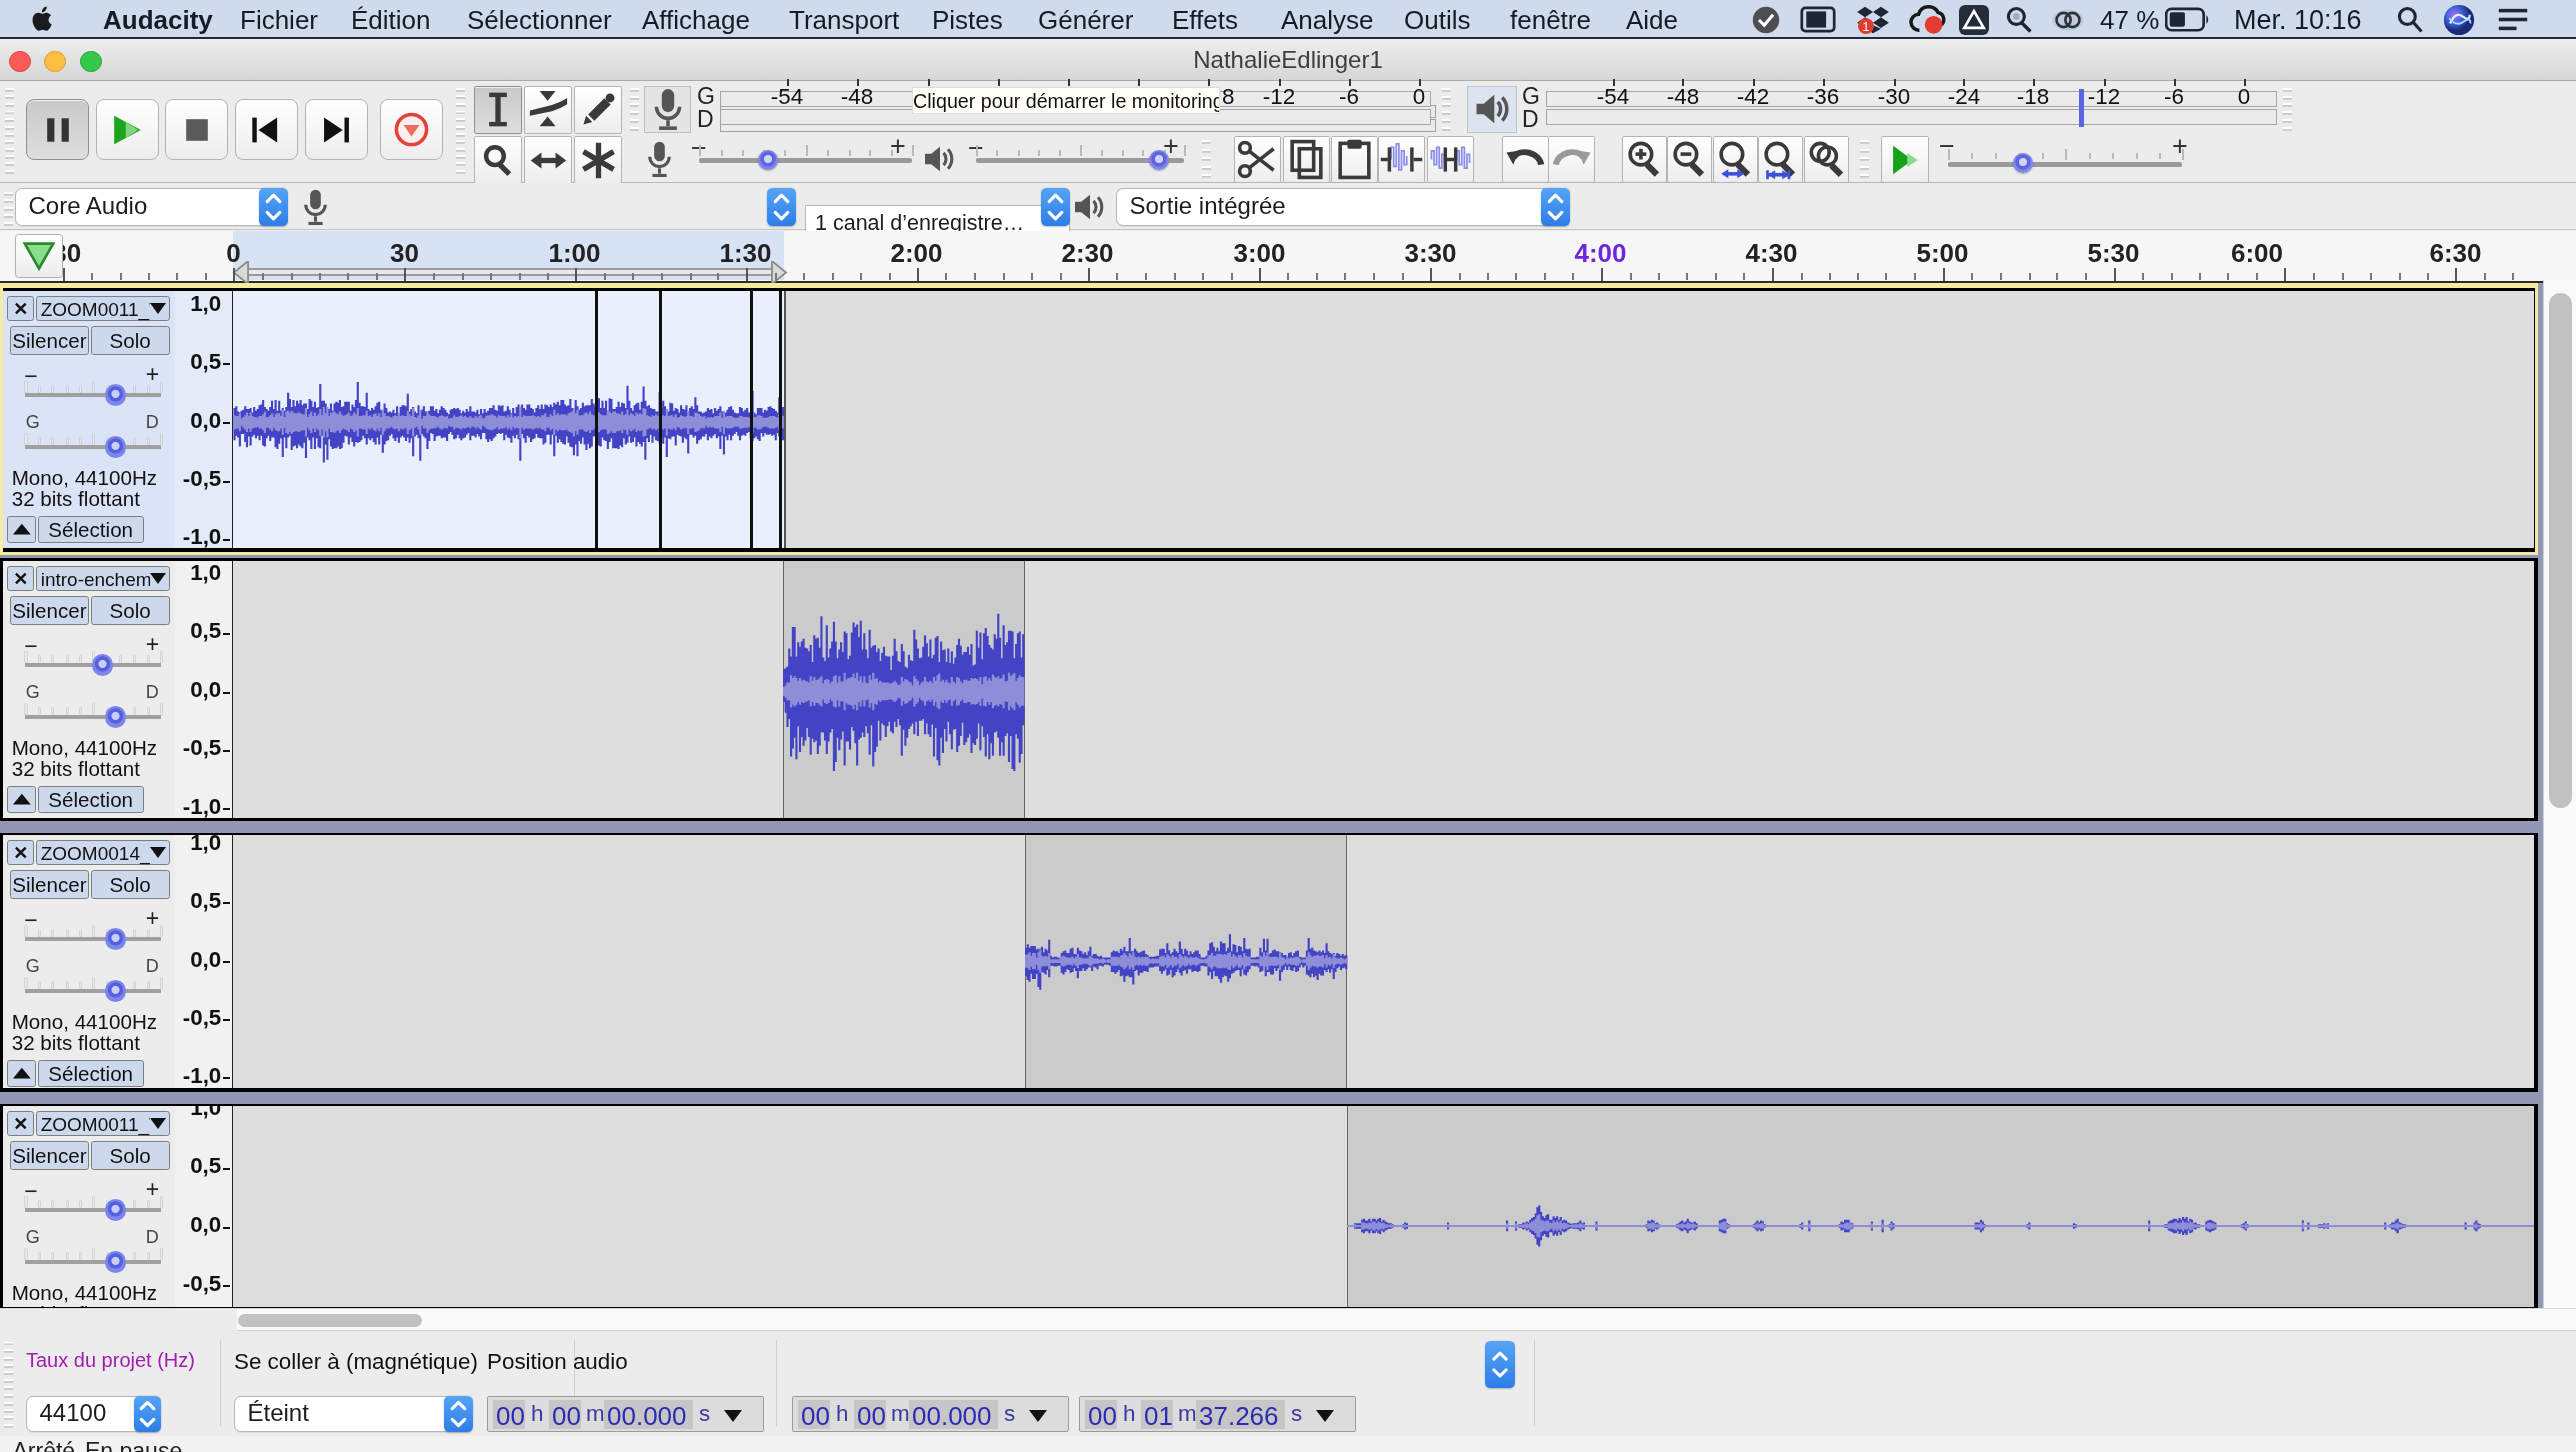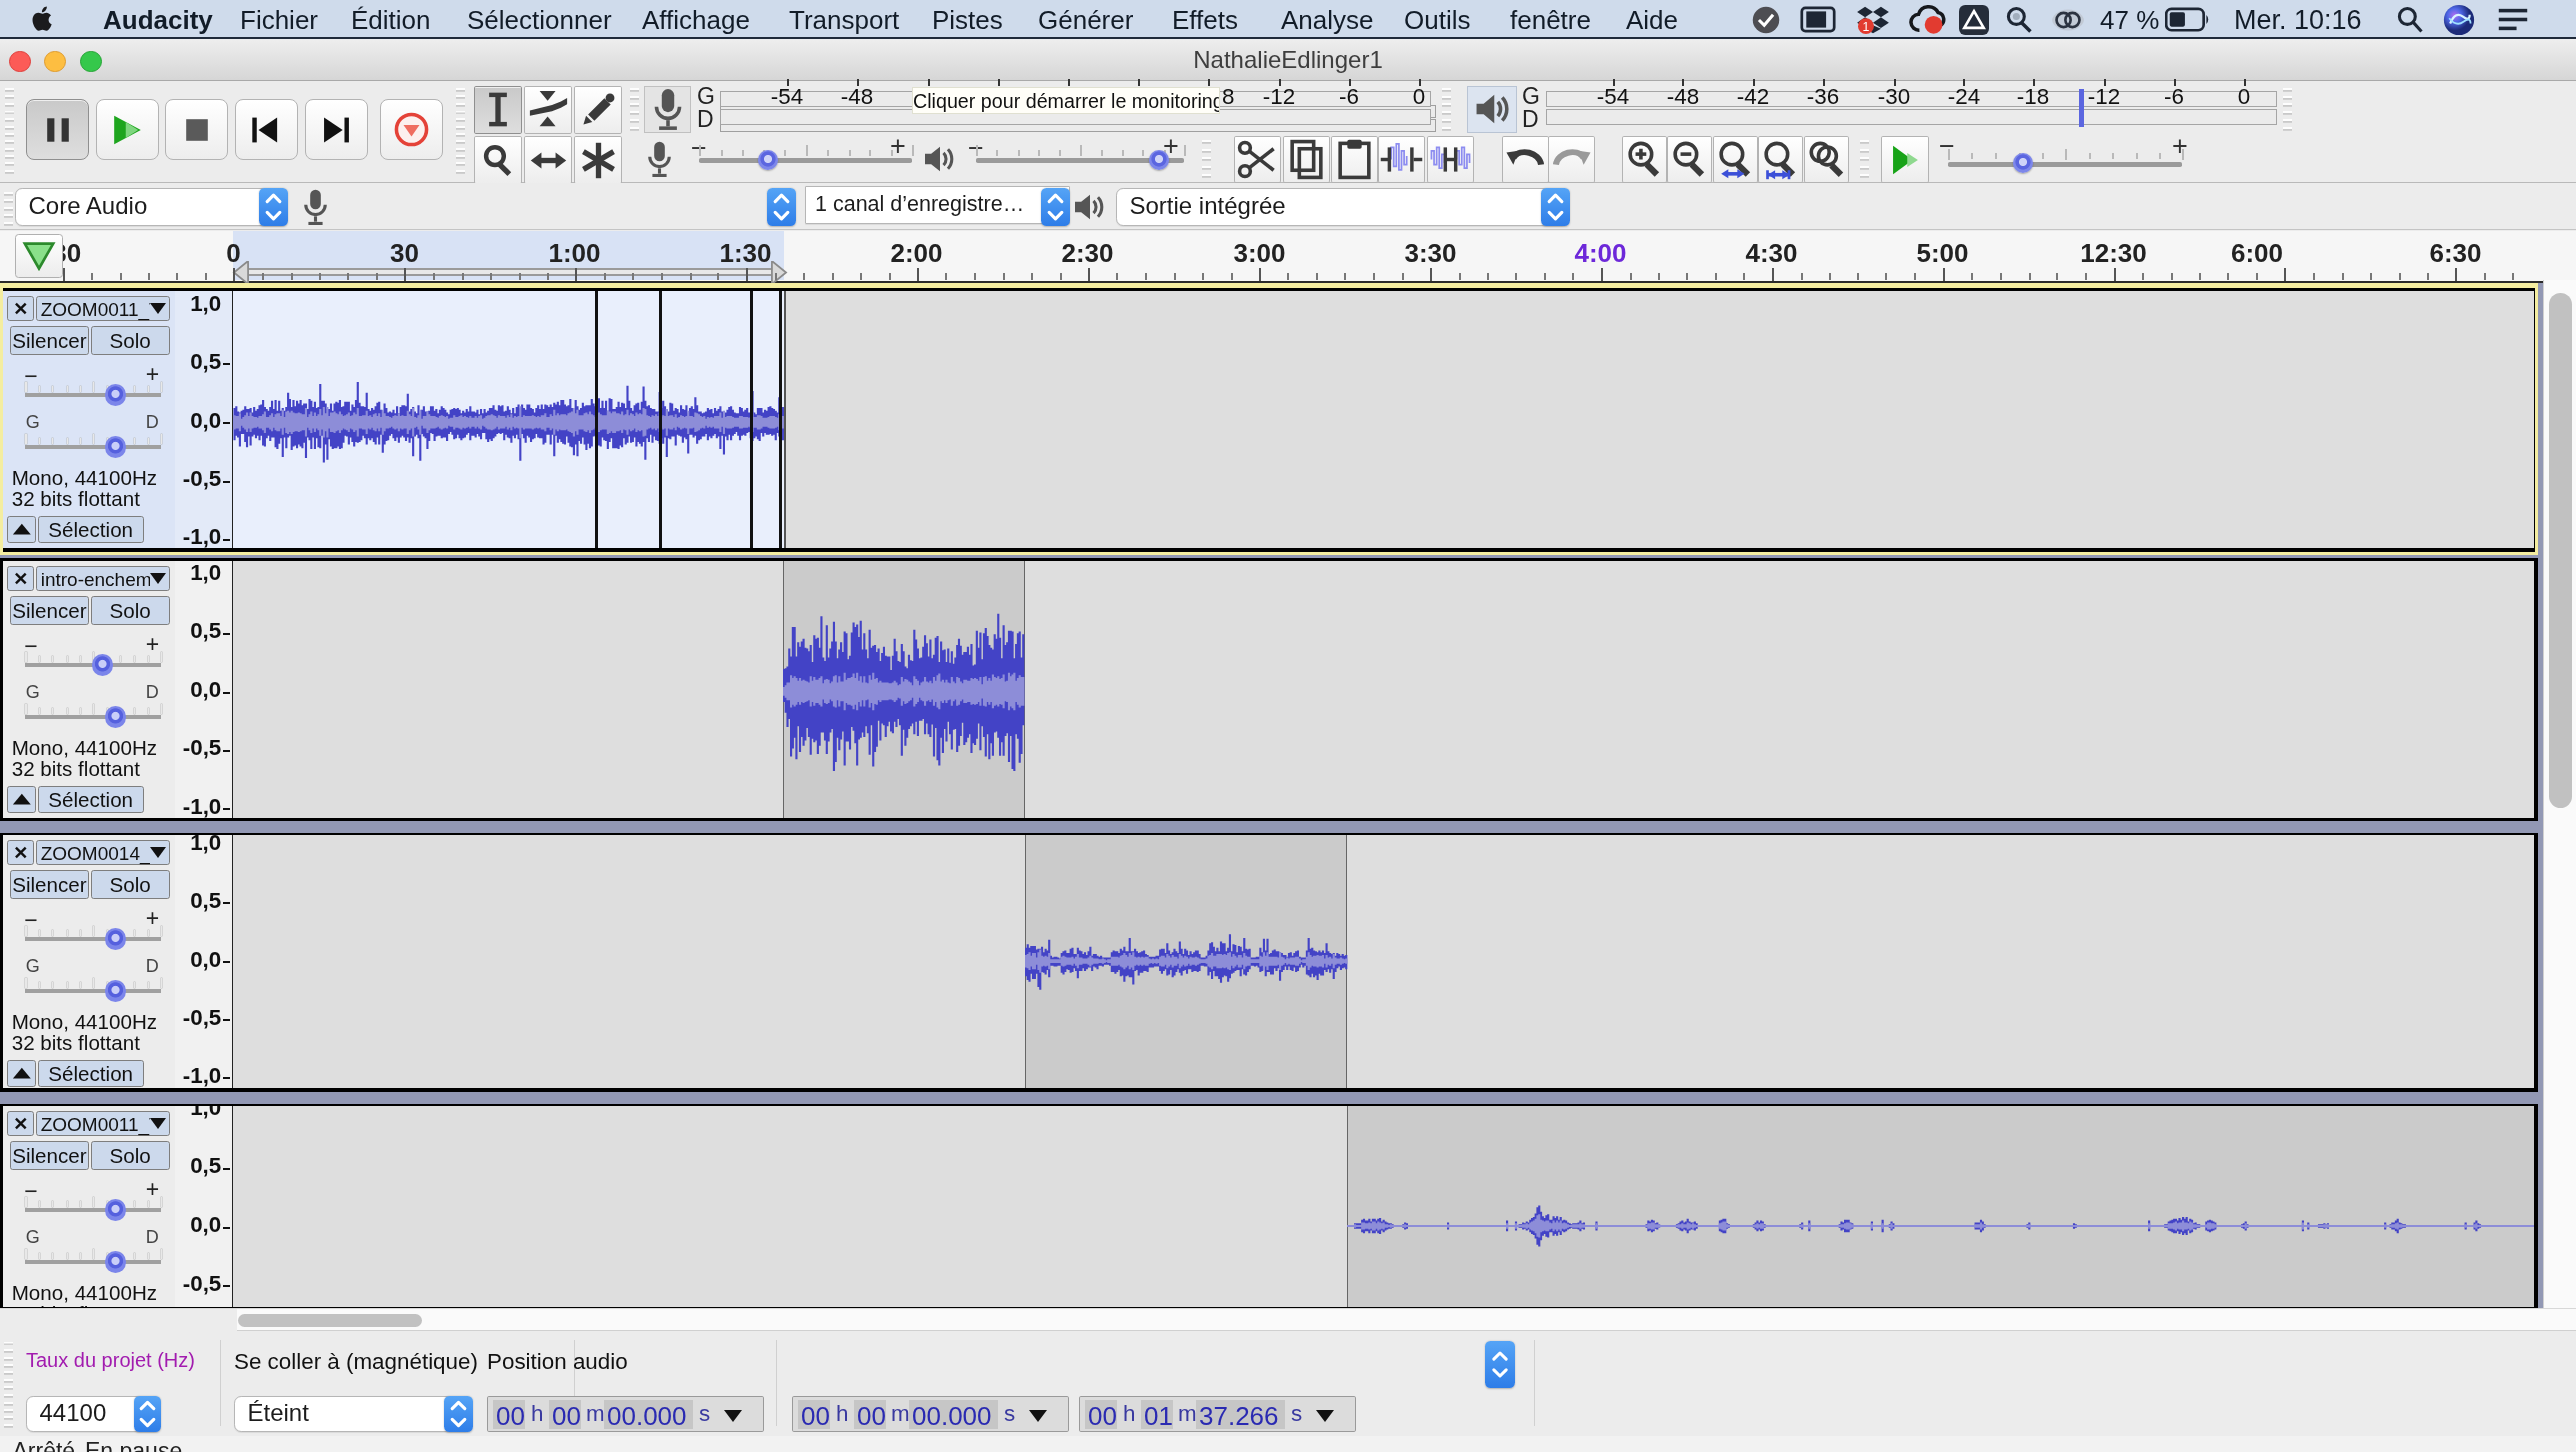--- a/index.html
+++ b/index.html
@@ -482,21 +482,21 @@
     <div class="abs" style="left:302px;top:4.5px"><svg width="27" height="39" viewBox="0 0 30 44" style="">
         <rect x="9" y="2" width="12" height="22" rx="6" fill="#555"></rect>
         <path d="M4 19 a11 11 0 0 0 22 0" fill="none" stroke="#555" stroke-width="3.5"></path>
         <line x1="15" y1="32" x2="15" y2="38" stroke="#555" stroke-width="3.5"></line>
         <line x1="7" y1="40" x2="23" y2="40" stroke="#555" stroke-width="3.5"></line>
       </svg></div>
     <div style="position:absolute;left:767px;top:5.4px;width:29px;height:38px;border-radius:5.4px;background:linear-gradient(#55a4f6,#2e7de8);box-shadow:0 0.9px 1.8px rgba(0,0,0,.25)"><svg width="29" height="38" viewBox="0 0 32 42" style="">
         <path d="M9.0 15.0 L16.0 8.0 L23.0 15.0" fill="none" stroke="#fff" stroke-width="3.5" stroke-linecap="round" stroke-linejoin="round"></path>
         <path d="M9.0 27.0 L16.0 34.0 L23.0 27.0" fill="none" stroke="#fff" stroke-width="3.5" stroke-linecap="round" stroke-linejoin="round"></path>
       </svg></div>
-    <div style="position:absolute;left:805px;top:3px;width:265px;height:38px;background:#fff;border:0.9px solid #b6b6b6;border-radius:1px;box-shadow:0 0.9px 0.9px rgba(0,0,0,.08)">
+    <div style="position:absolute;left:805px;top:22px;width:265px;height:38px;background:#fff;border:0.9px solid #b6b6b6;border-radius:1px;box-shadow:0 0.9px 0.9px rgba(0,0,0,.08)">
       <div style="position:absolute;left:9px;top:50%;transform:translateY(-54%);font-size:21.5px;color:#1c1c1c;white-space:nowrap">1 canal d’enregistre…</div>
     </div>
     <div style="position:absolute;left:1041px;top:5.4px;width:29px;height:38px;border-radius:5.4px;background:linear-gradient(#55a4f6,#2e7de8);box-shadow:0 0.9px 1.8px rgba(0,0,0,.25)"><svg width="29" height="38" viewBox="0 0 32 42" style="">
         <path d="M9.0 15.0 L16.0 8.0 L23.0 15.0" fill="none" stroke="#fff" stroke-width="3.5" stroke-linecap="round" stroke-linejoin="round"></path>
         <path d="M9.0 27.0 L16.0 34.0 L23.0 27.0" fill="none" stroke="#fff" stroke-width="3.5" stroke-linecap="round" stroke-linejoin="round"></path>
       </svg></div>
     <div class="abs" style="left:1073px;top:9px"><svg width="34" height="30" viewBox="0 0 38 34" style="">
         <path d="M2 11 L9 11 L19 3 L19 31 L9 23 L2 23 Z" fill="#555"></path>
         <path d="M23 10 a10 10 0 0 1 0 14" fill="none" stroke="#555" stroke-width="3.5"></path>
         <path d="M28 6 a16 16 0 0 1 0 22" fill="none" stroke="#555" stroke-width="3.5"></path>
@@ -595,21 +595,21 @@
     <div class="abs" style="left:1857px;top:42px;width:1.8px;height:7.2px;background:#777"></div>
     <div class="abs" style="left:1885px;top:42px;width:1.8px;height:7.2px;background:#777"></div>
     <div class="abs" style="left:1914px;top:42px;width:1.8px;height:7.2px;background:#777"></div>
     <div class="abs" style="left:1889px;top:7.2px;width:107px;text-align:center;font-size:26px;font-weight:bold;color:#222">5:00</div>
     <div class="abs" style="left:1943px;top:37px;width:1.8px;height:12.5px;background:#555"></div>
     <div class="abs" style="left:1971px;top:42px;width:1.8px;height:7.2px;background:#777"></div>
     <div class="abs" style="left:2000px;top:42px;width:1.8px;height:7.2px;background:#777"></div>
     <div class="abs" style="left:2029px;top:42px;width:1.8px;height:7.2px;background:#777"></div>
     <div class="abs" style="left:2056px;top:42px;width:1.8px;height:7.2px;background:#777"></div>
     <div class="abs" style="left:2085px;top:42px;width:1.8px;height:7.2px;background:#777"></div>
-    <div class="abs" style="left:2060px;top:7.2px;width:107px;text-align:center;font-size:26px;font-weight:bold;color:#222">12:30</div>
+    <div class="abs" style="left:2060px;top:7.2px;width:107px;text-align:center;font-size:26px;font-weight:bold;color:#222">5:30</div>
     <div class="abs" style="left:2114px;top:37px;width:1.8px;height:12.5px;background:#555"></div>
     <div class="abs" style="left:2142px;top:42px;width:1.8px;height:7.2px;background:#777"></div>
     <div class="abs" style="left:2171px;top:42px;width:1.8px;height:7.2px;background:#777"></div>
     <div class="abs" style="left:2199px;top:42px;width:1.8px;height:7.2px;background:#777"></div>
     <div class="abs" style="left:2227px;top:42px;width:1.8px;height:7.2px;background:#777"></div>
     <div class="abs" style="left:2256px;top:42px;width:1.8px;height:7.2px;background:#777"></div>
     <div class="abs" style="left:2231px;top:7.2px;width:107px;text-align:left;font-size:26px;font-weight:bold;color:#222">6:00</div>
     <div class="abs" style="left:2284px;top:37px;width:1.8px;height:12.5px;background:#555"></div>
     <div class="abs" style="left:2313px;top:42px;width:1.8px;height:7.2px;background:#777"></div>
     <div class="abs" style="left:2342px;top:42px;width:1.8px;height:7.2px;background:#777"></div>

